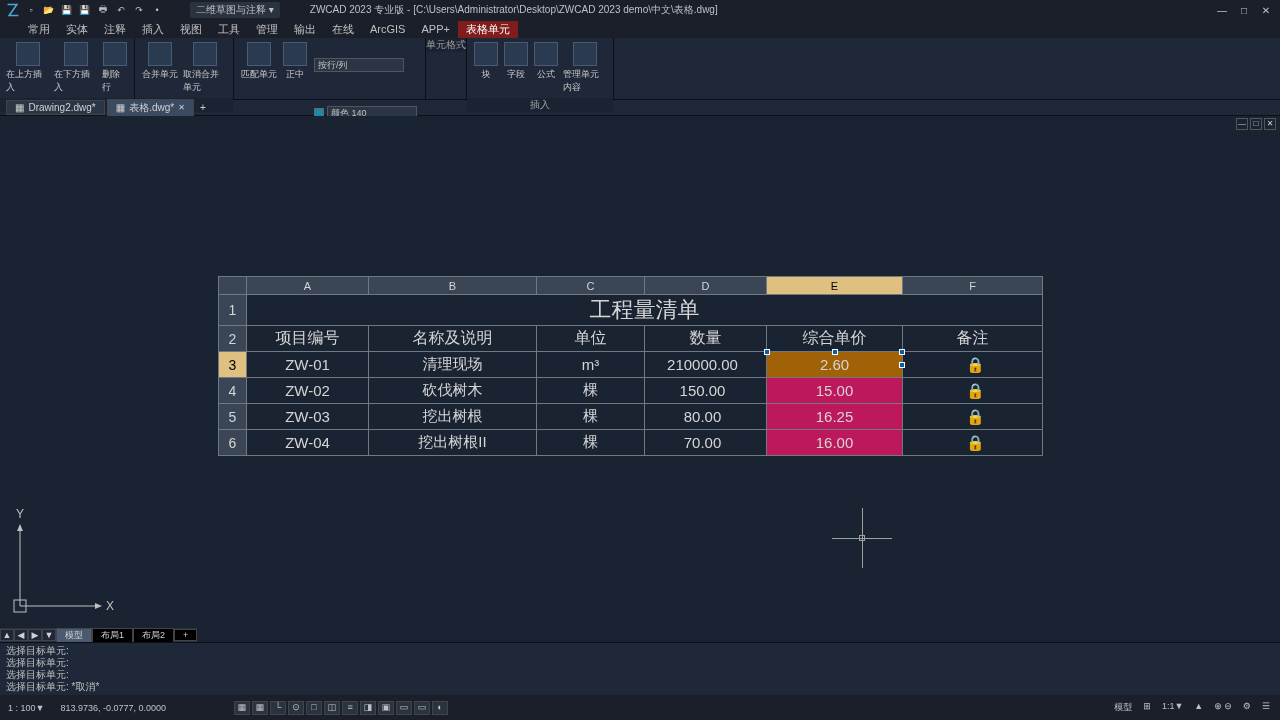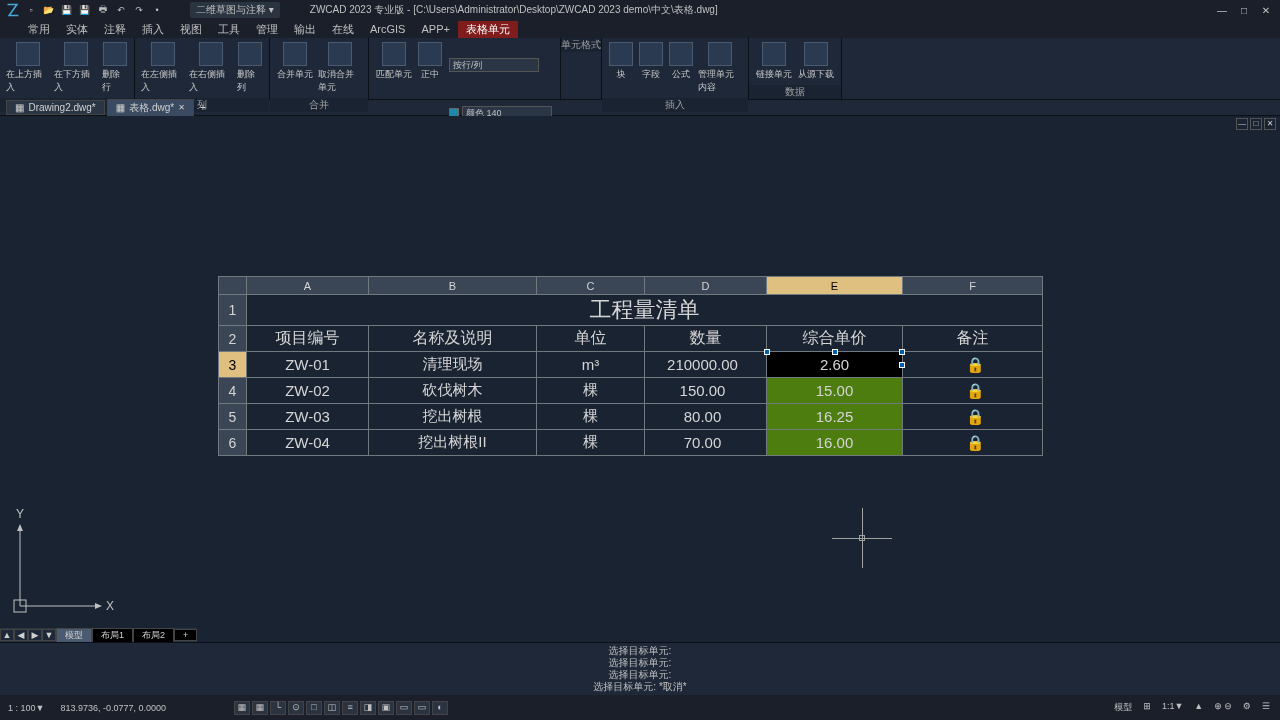--- a/index.html
+++ b/index.html
@@ -52,22 +52,22 @@
 .dtable td, .dtable th { border: 1px solid #707880; text-align: center; color: #d5d5d5; }
 .colhead { background: #3a4555; height: 18px; font-size: 11px; }
 .colhead.active { background: #e0c080; color: #000; }
 .rowhead { background: #3a4555; width: 28px; font-size: 14px; }
 .rowhead.active { background: #e0c080; color: #000; }
 .corner { background: #3a4555; }
 .title-cell { font-size: 22px; height: 30px; }
 .hcell { font-size: 16px; height: 26px; }
 .dcell { font-size: 15px; height: 26px; }
 .num { text-align: right; padding-right: 6px; }
-.sel-primary { background: #000000; color: #000; position: relative; }
-.sel-secondary { background: #4d7c0f; color: #000; }
+.sel-primary { background: #a16207; color: #000; position: relative; }
+.sel-secondary { background: #be185d; color: #000; }
 .grip { position: absolute; width: 6px; height: 6px; background: #0060b0; border: 1px solid #fff; }
 .markcell { text-align: left; padding-left: 6px; }
 .col-A { width: 122px; } .col-B { width: 168px; } .col-C { width: 108px; }
 .col-D { width: 122px; } .col-E { width: 136px; } .col-F { width: 140px; }
 
 
 .crosshair { position: absolute; left: 862px; top: 422px; pointer-events: none; }
 .crosshair .ch-v { position: absolute; width: 1px; height: 60px; background: #a0a0a0; left: 0; top: -30px; }
 .crosshair .ch-h { position: absolute; height: 1px; width: 60px; background: #a0a0a0; top: 0; left: -30px; }
 .crosshair .ch-box { position: absolute; width: 6px; height: 6px; border: 1px solid #a0a0a0; left: -3px; top: -3px; }
@@ -77,21 +77,21 @@
 .ucs svg { overflow: visible; }
 
 
 .btabs { position: absolute; bottom: 78px; left: 0; height: 14px; display: flex; font-size: 9px; background: #2a3340; align-items: center; }
 .btabs .navbtn { width: 14px; text-align: center; cursor: pointer; border: 1px solid #444; background: #1e2838; }
 .btabs .btab { padding: 0 8px; border: 1px solid #444; background: #000000; cursor: pointer; }
 .btabs .btab.active { background: #4a5a70; }
 
 
 .cmdwin { position: absolute; bottom: 16px; left: 0; right: 0; height: 62px; background: #1e2838; border-top: 1px solid #0a0f18; font-size: 10px; color: #c0c0c0; padding: 2px 6px; font-family: "SimSun", monospace; }
-.cmdwin .cline { line-height: 12px; text-align: center; }
+.cmdwin .cline { line-height: 12px; }
 .cmdwin .prompt { border-top: 4px solid #ef4444; margin-top: 2px; padding-top: 1px; }
 
 
 .statusbar { position: absolute; bottom: 0; left: 0; right: 0; height: 25px; background: #1a1f2a; display: flex; align-items: center; font-size: 9px; color: #c0c0c0; }
 .statusbar .coords { padding: 0 8px; }
 .statusbar .tools { display: flex; gap: 2px; margin-left: 60px; }
 .statusbar .tools span { width: 16px; height: 14px; border: 1px solid #444; text-align: center; cursor: pointer; background: #2a3340; }
 .statusbar .right { margin-left: auto; display: flex; gap: 3px; padding-right: 6px; }
 .statusbar .right span { padding: 0 4px; cursor: pointer; }
 </style>
@@ -153,37 +153,20 @@
         </div>
       <div class="rbtn narrow">
           <div class="ricon"></div>
           <span>删除行</span>
         </div>
     </div>
     <div class="ribbon-panel-label">行</div>
   </div>
   <div class="ribbon-panel">
     <div class="ribbon-buttons">
-      <div class="rbtn wide">
-          <div class="ricon"></div>
-          <span>在左侧插入</span>
-        </div>
-      <div class="rbtn wide">
-          <div class="ricon"></div>
-          <span>在右侧插入</span>
-        </div>
-      <div class="rbtn narrow">
-          <div class="ricon"></div>
-          <span>删除列</span>
-        </div>
-    </div>
-    <div class="ribbon-panel-label">列</div>
-  </div>
-  <div class="ribbon-panel">
-    <div class="ribbon-buttons">
       <div class="rbtn">
           <div class="ricon"></div>
           <span>合并单元</span>
         </div>
       <div class="rbtn wide">
           <div class="ricon"></div>
           <span>取消合并单元</span>
         </div>
     </div>
     <div class="ribbon-panel-label">合并</div>
@@ -230,33 +213,20 @@
       <div class="rbtn narrow">
           <div class="ricon"></div>
           <span>公式</span>
         </div>
       <div class="rbtn wide">
           <div class="ricon"></div>
           <span>管理单元内容</span>
         </div>
     </div>
     <div class="ribbon-panel-label">插入</div>
-  </div>
-  <div class="ribbon-panel">
-    <div class="ribbon-buttons">
-      <div class="rbtn">
-          <div class="ricon"></div>
-          <span>链接单元</span>
-        </div>
-      <div class="rbtn">
-          <div class="ricon"></div>
-          <span>从源下载</span>
-        </div>
-    </div>
-    <div class="ribbon-panel-label">数据</div>
   </div>
 </div>
 
 <div class="doctabs">
   <span style="width:6px;"></span>
   <div class="doctab">
     <span>▦</span>
     <span>Drawing2.dwg*</span>
   </div>
   <div class="doctab active">

